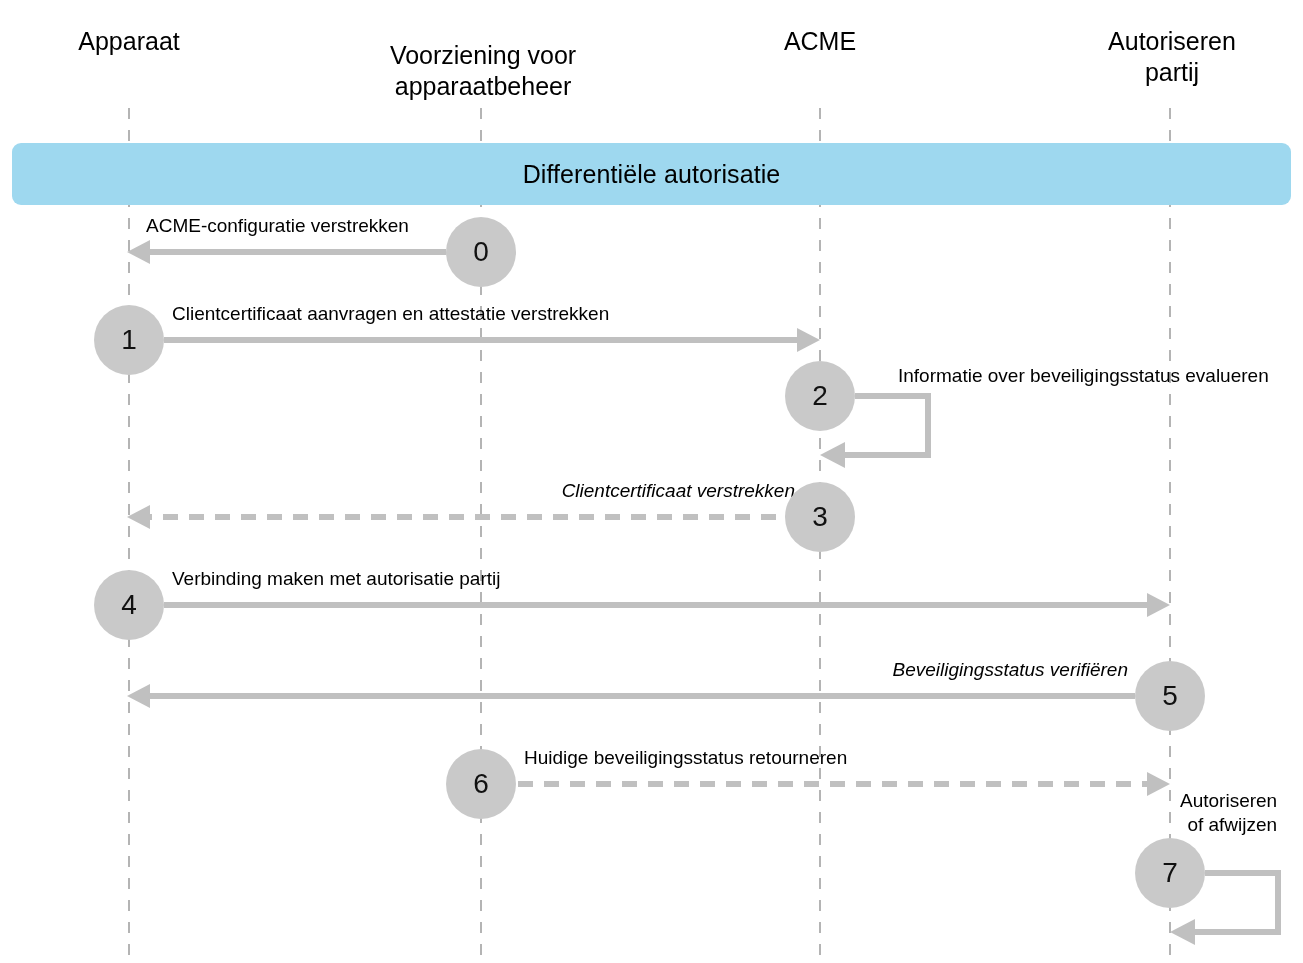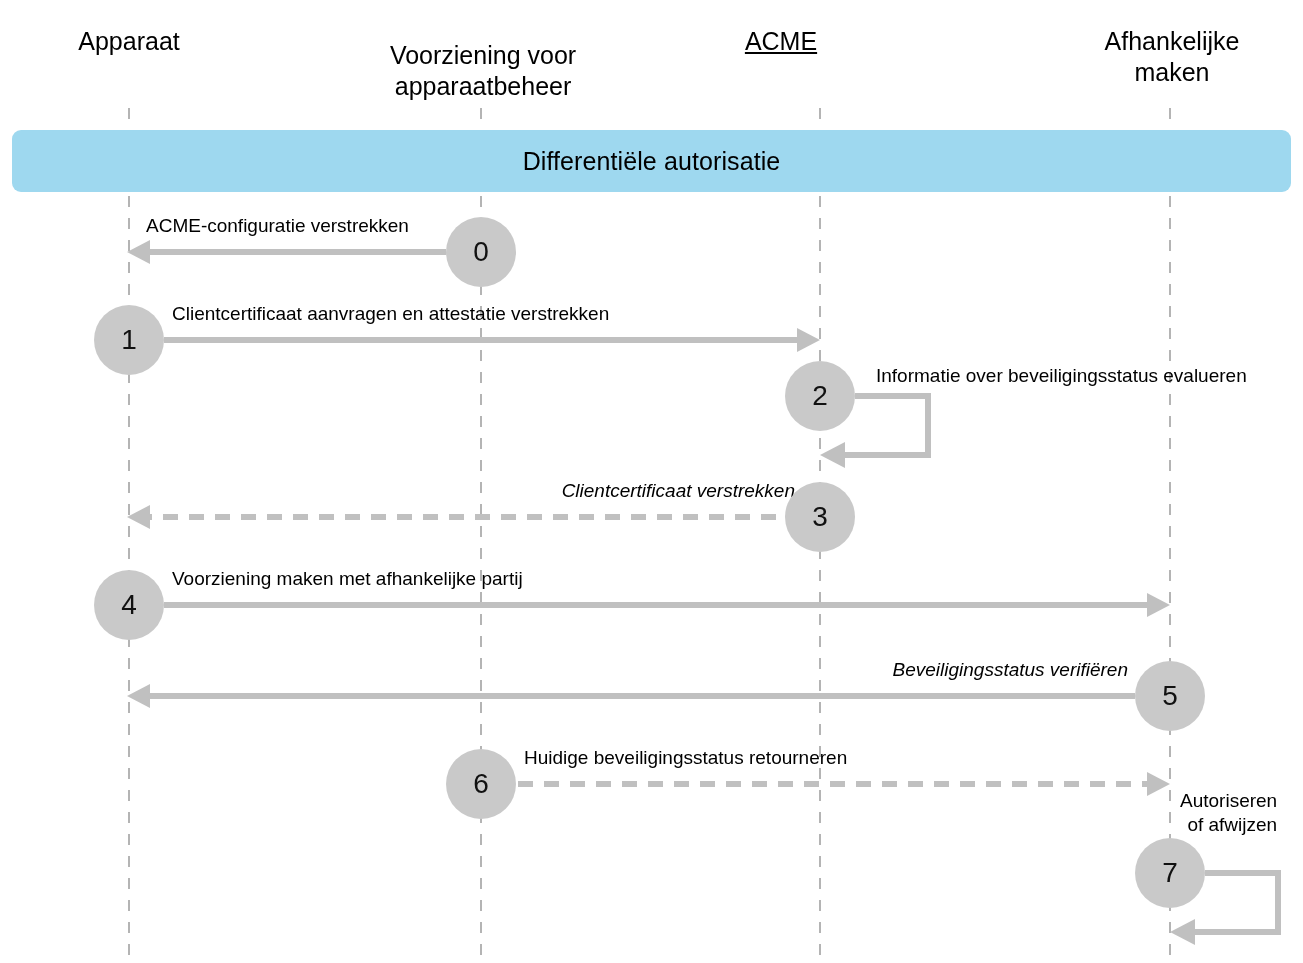--- a/index.html
+++ b/index.html
@@ -36,21 +36,21 @@
     line-height: 31px;
     white-space: pre-line;
     transform: translateX(-50%);
     font-weight: 400;
   }
 
   
   .phase-banner {
     position: absolute;
     left: 12px;
-    top: 130px;
+    top: 143px;
     width: 1279px;
     height: 62px;
     border-radius: 9px;
     background: #9ed8ef;
     display: flex;
     align-items: center;
     justify-content: center;
   }
   .phase-banner-label {
     font-size: 25px;
@@ -147,37 +147,37 @@
       <path d="M 1205 873 L 1278 873 L 1278 932 L 1195 932" stroke="#c0c0c0" stroke-width="6" fill="none" stroke-linejoin="miter"></path>
       <path d="M 1170 932 L 1195 919 L 1195 945 Z" fill="#c0c0c0"></path>
     </g>
   </svg>
 
   <div class="actor-header" style="left:129px; top:26px;">Apparaat</div>
 
   <div class="actor-header" style="left:483px; top:18px;margin-top:22px;">Voorziening voor
 apparaatbeheer</div>
 
-  <div class="actor-header" style="left:781px; top:26px;text-decoration:underline;">ACME</div>
-
-  <div class="actor-header" style="left:1172px; top:26px;">Afhankelijke maken</div>
+  <div class="actor-header" style="left:820px; top:26px;">ACME</div>
+
+  <div class="actor-header" style="left:1172px; top:26px;">Autoriseren partij</div>
 
   <div class="phase-banner">
     <span class="phase-banner-label">Differentiële autorisatie</span>
   </div>
 
   <div class="msg-label align-left" style="left:146px; top:238px;">ACME-configuratie verstrekken</div>
 
   <div class="msg-label align-left" style="left:172px; top:326px;">Clientcertificaat aanvragen en attestatie verstrekken</div>
 
-  <div class="msg-label align-left" style="left:876px; top:388px;">Informatie over beveiligingsstatus evalueren</div>
+  <div class="msg-label align-left" style="left:898px; top:388px;">Informatie over beveiligingsstatus evalueren</div>
 
   <div class="msg-label align-right" style="left:795px; top:503px;">Clientcertificaat verstrekken</div>
 
-  <div class="msg-label align-left" style="left:172px; top:591px;">Voorziening maken met afhankelijke partij</div>
+  <div class="msg-label align-left" style="left:172px; top:591px;">Verbinding maken met autorisatie partij</div>
 
   <div class="msg-label align-right" style="left:1128px; top:682px;">Beveiligingsstatus verifiëren</div>
 
   <div class="msg-label align-left" style="left:524px; top:770px;">Huidige beveiligingsstatus retourneren</div>
 
   <div class="msg-label note" style="left:1180px; top:789px;">Autoriseren
 of afwijzen</div>
 
   <div class="step-circle" style="left:481px;  top:252px;">
     <span>0</span>

